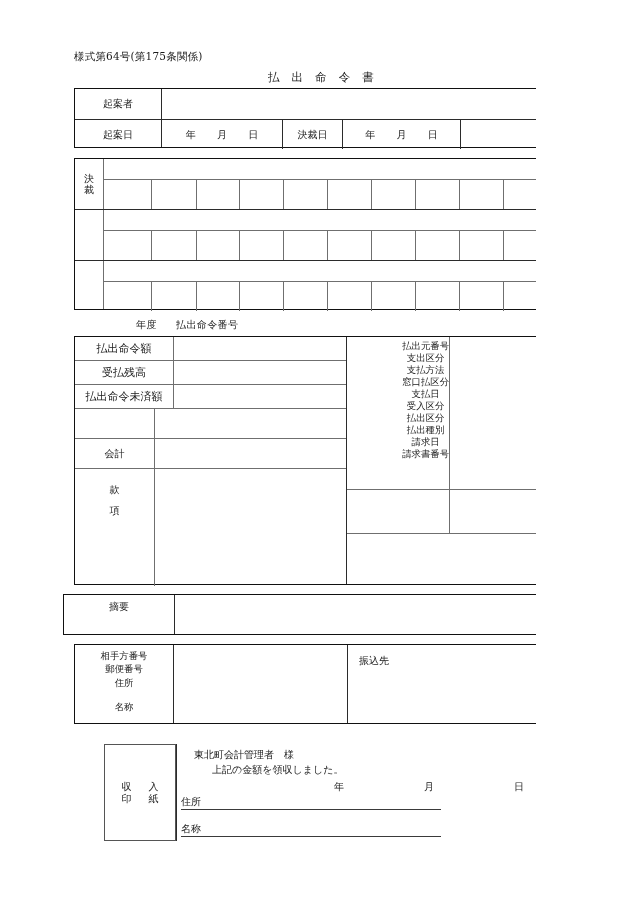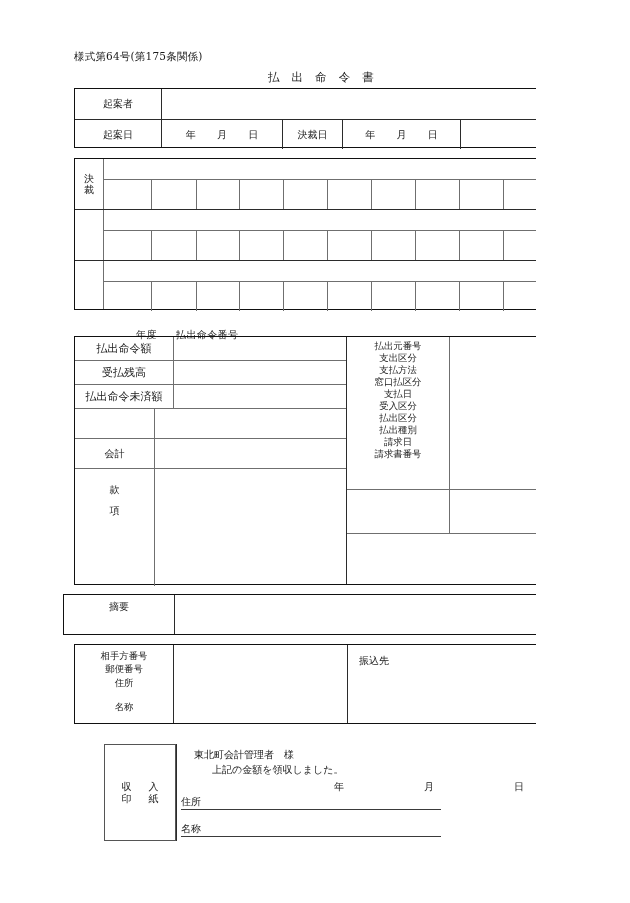--- a/index.html
+++ b/index.html
@@ -27,21 +27,21 @@
 
   
   .abs { position: absolute; box-sizing: border-box; }
   .ctr { display: flex; align-items: center; justify-content: center; }
 
   
   .t-formno   { font-size: 10.5px; letter-spacing: .2px; white-space: nowrap; }
   .t-title    { font-size: 11.5px; letter-spacing: 4.2px; white-space: nowrap; }
   .t-label    { font-size: 10px; white-space: nowrap; }
   .t-label-sm { font-size: 11px; white-space: nowrap; }
-  .t-cap      { font-size: 10px; letter-spacing: .4px; white-space: nowrap; margin-top: 10px; }
+  .t-cap      { font-size: 10px; letter-spacing: .4px; white-space: nowrap; }
   .t-body     { font-size: 10px; white-space: nowrap; }
 
   
   .outer { border: 1.6px solid #111; }
   .vline { background: #6f6f6f; width: 1px; }
   .hline { background: #6f6f6f; height: 1px; }
   .vline-d { background: #2b2b2b; width: 1px; }
   .hline-d { background: #2b2b2b; height: 1px; }
 
   
@@ -210,21 +210,21 @@
         <span>項</span>
       </span>
     </div>
     <div class="abs" style="left:80px; top:132px; width:191px; height:117px;"></div>
 
     <div class="abs vline" style="left:374px; top:0; height:196px;"></div>
 
     <div class="abs hline" style="left:272px; top:152px; width:210px;"></div>
     <div class="abs hline" style="left:272px; top:196px; width:210px;"></div>
 
-    <div class="abs" style="left:272px; top:0; width:102px; height:152px; display:flex; justify-content:center; padding-top:3px;">
+    <div class="abs" style="left:272px; top:0; width:102px; height:152px; display:flex; justify-content:flex-end; padding-top:3px;">
       <span class="stack lead" style="font-size:9.4px;">
         <span>払出元番号</span>
         <span>支出区分</span>
         <span>支払方法</span>
         <span>窓口払区分</span>
         <span>支払日</span>
         <span>受入区分</span>
         <span>払出区分</span>
         <span>払出種別</span>
         <span>請求日</span>

